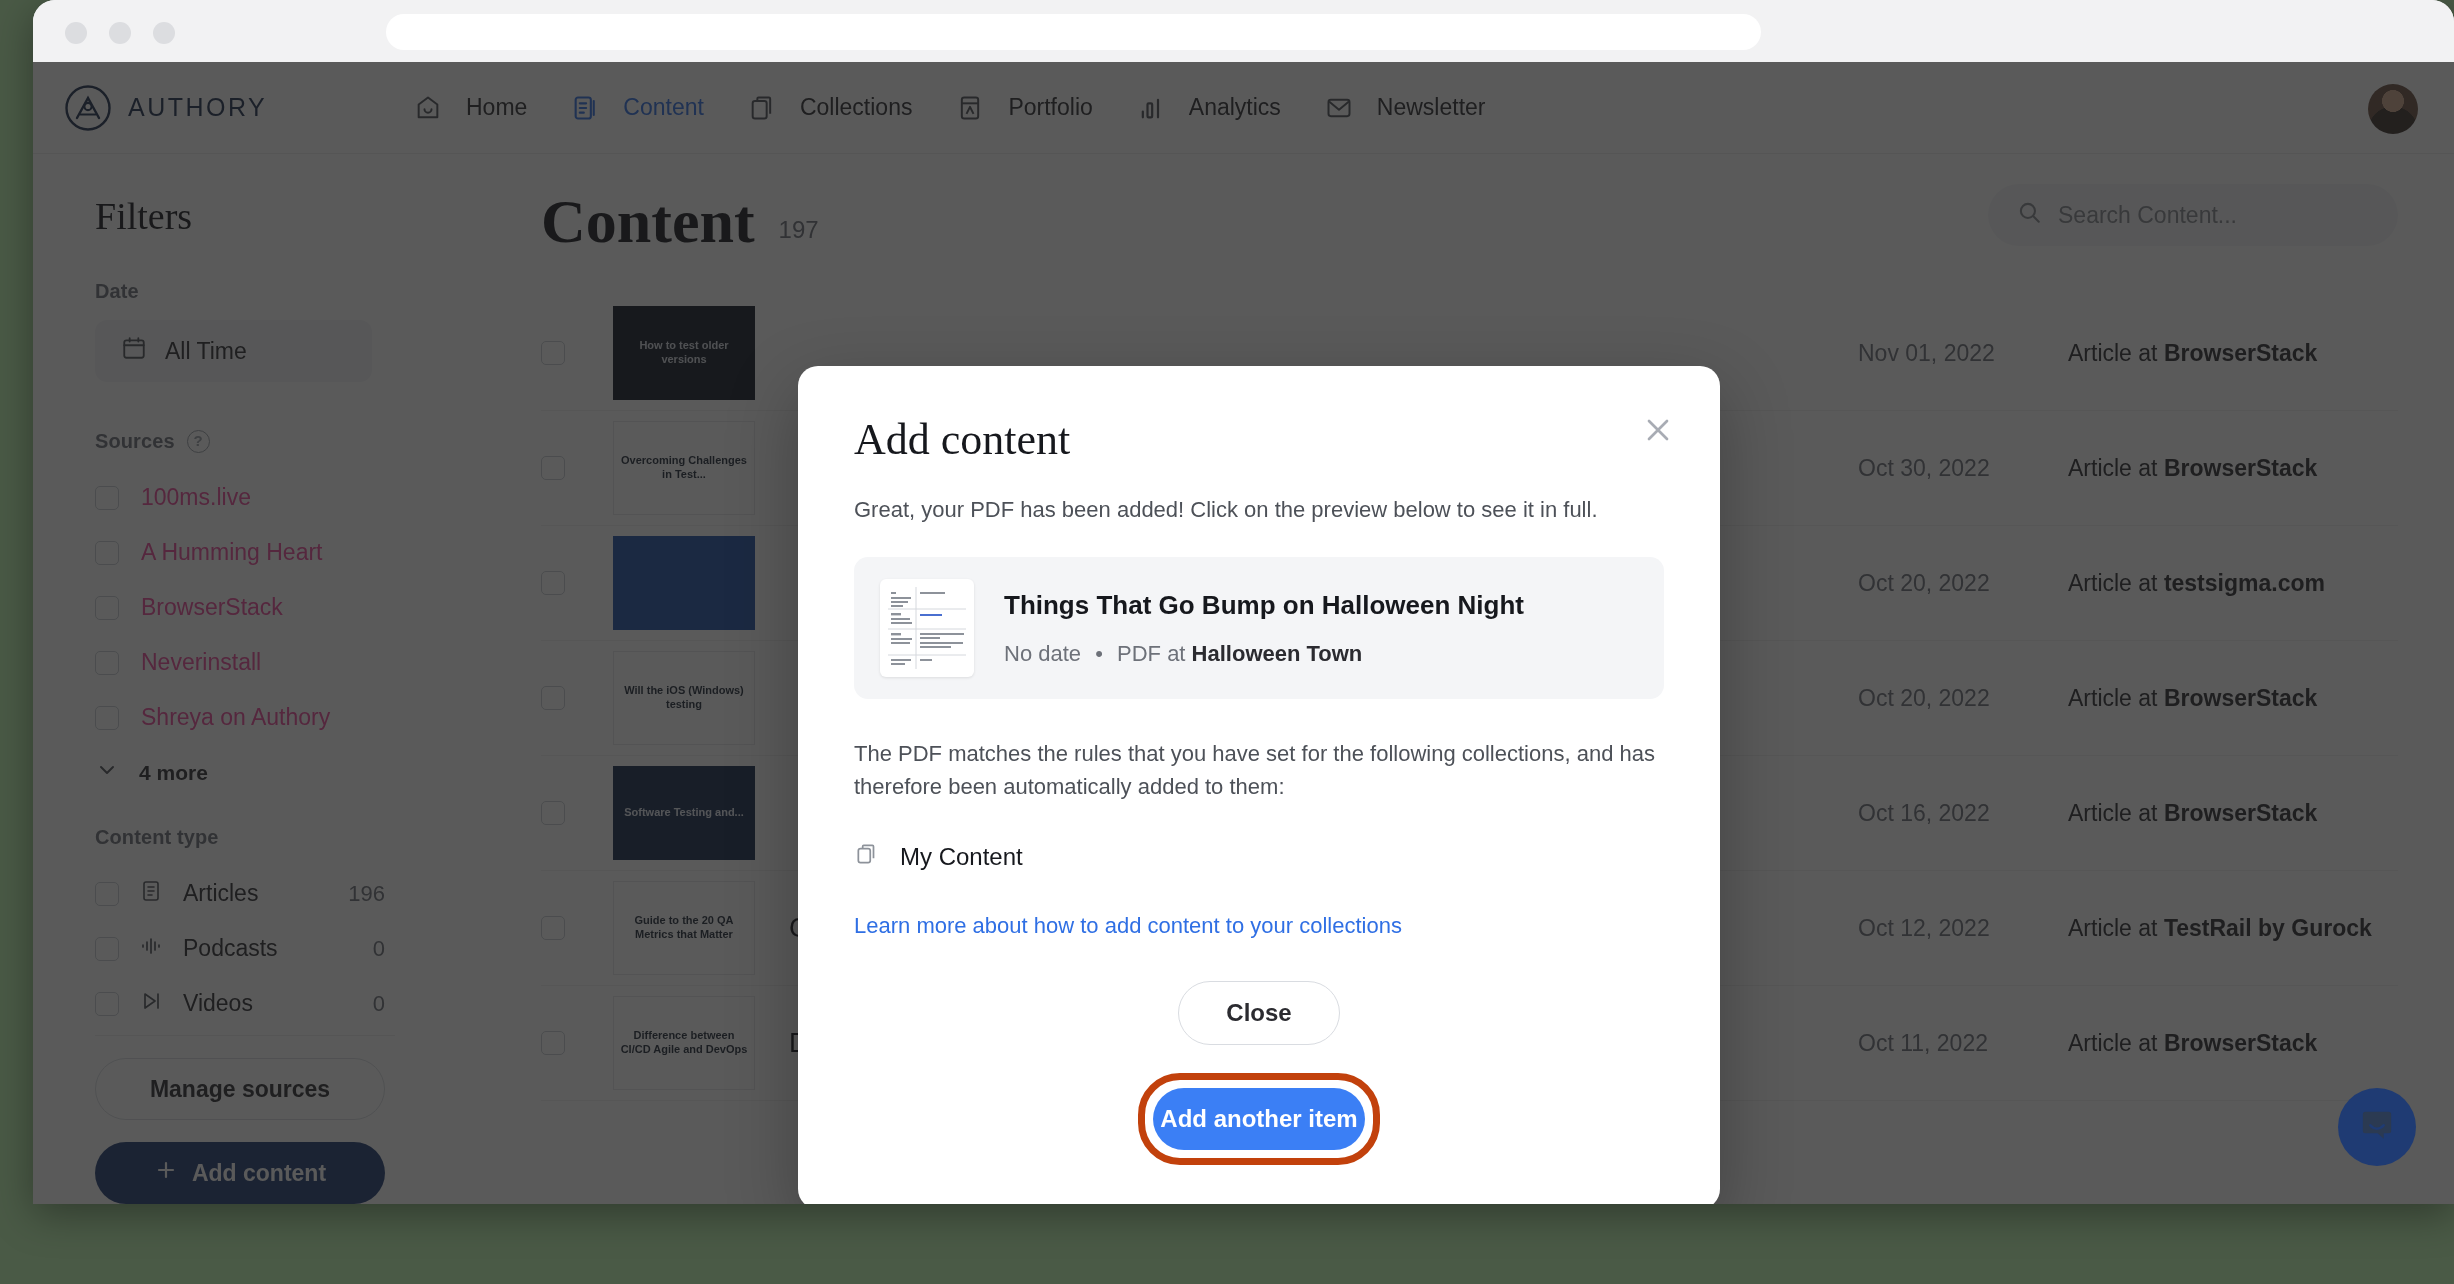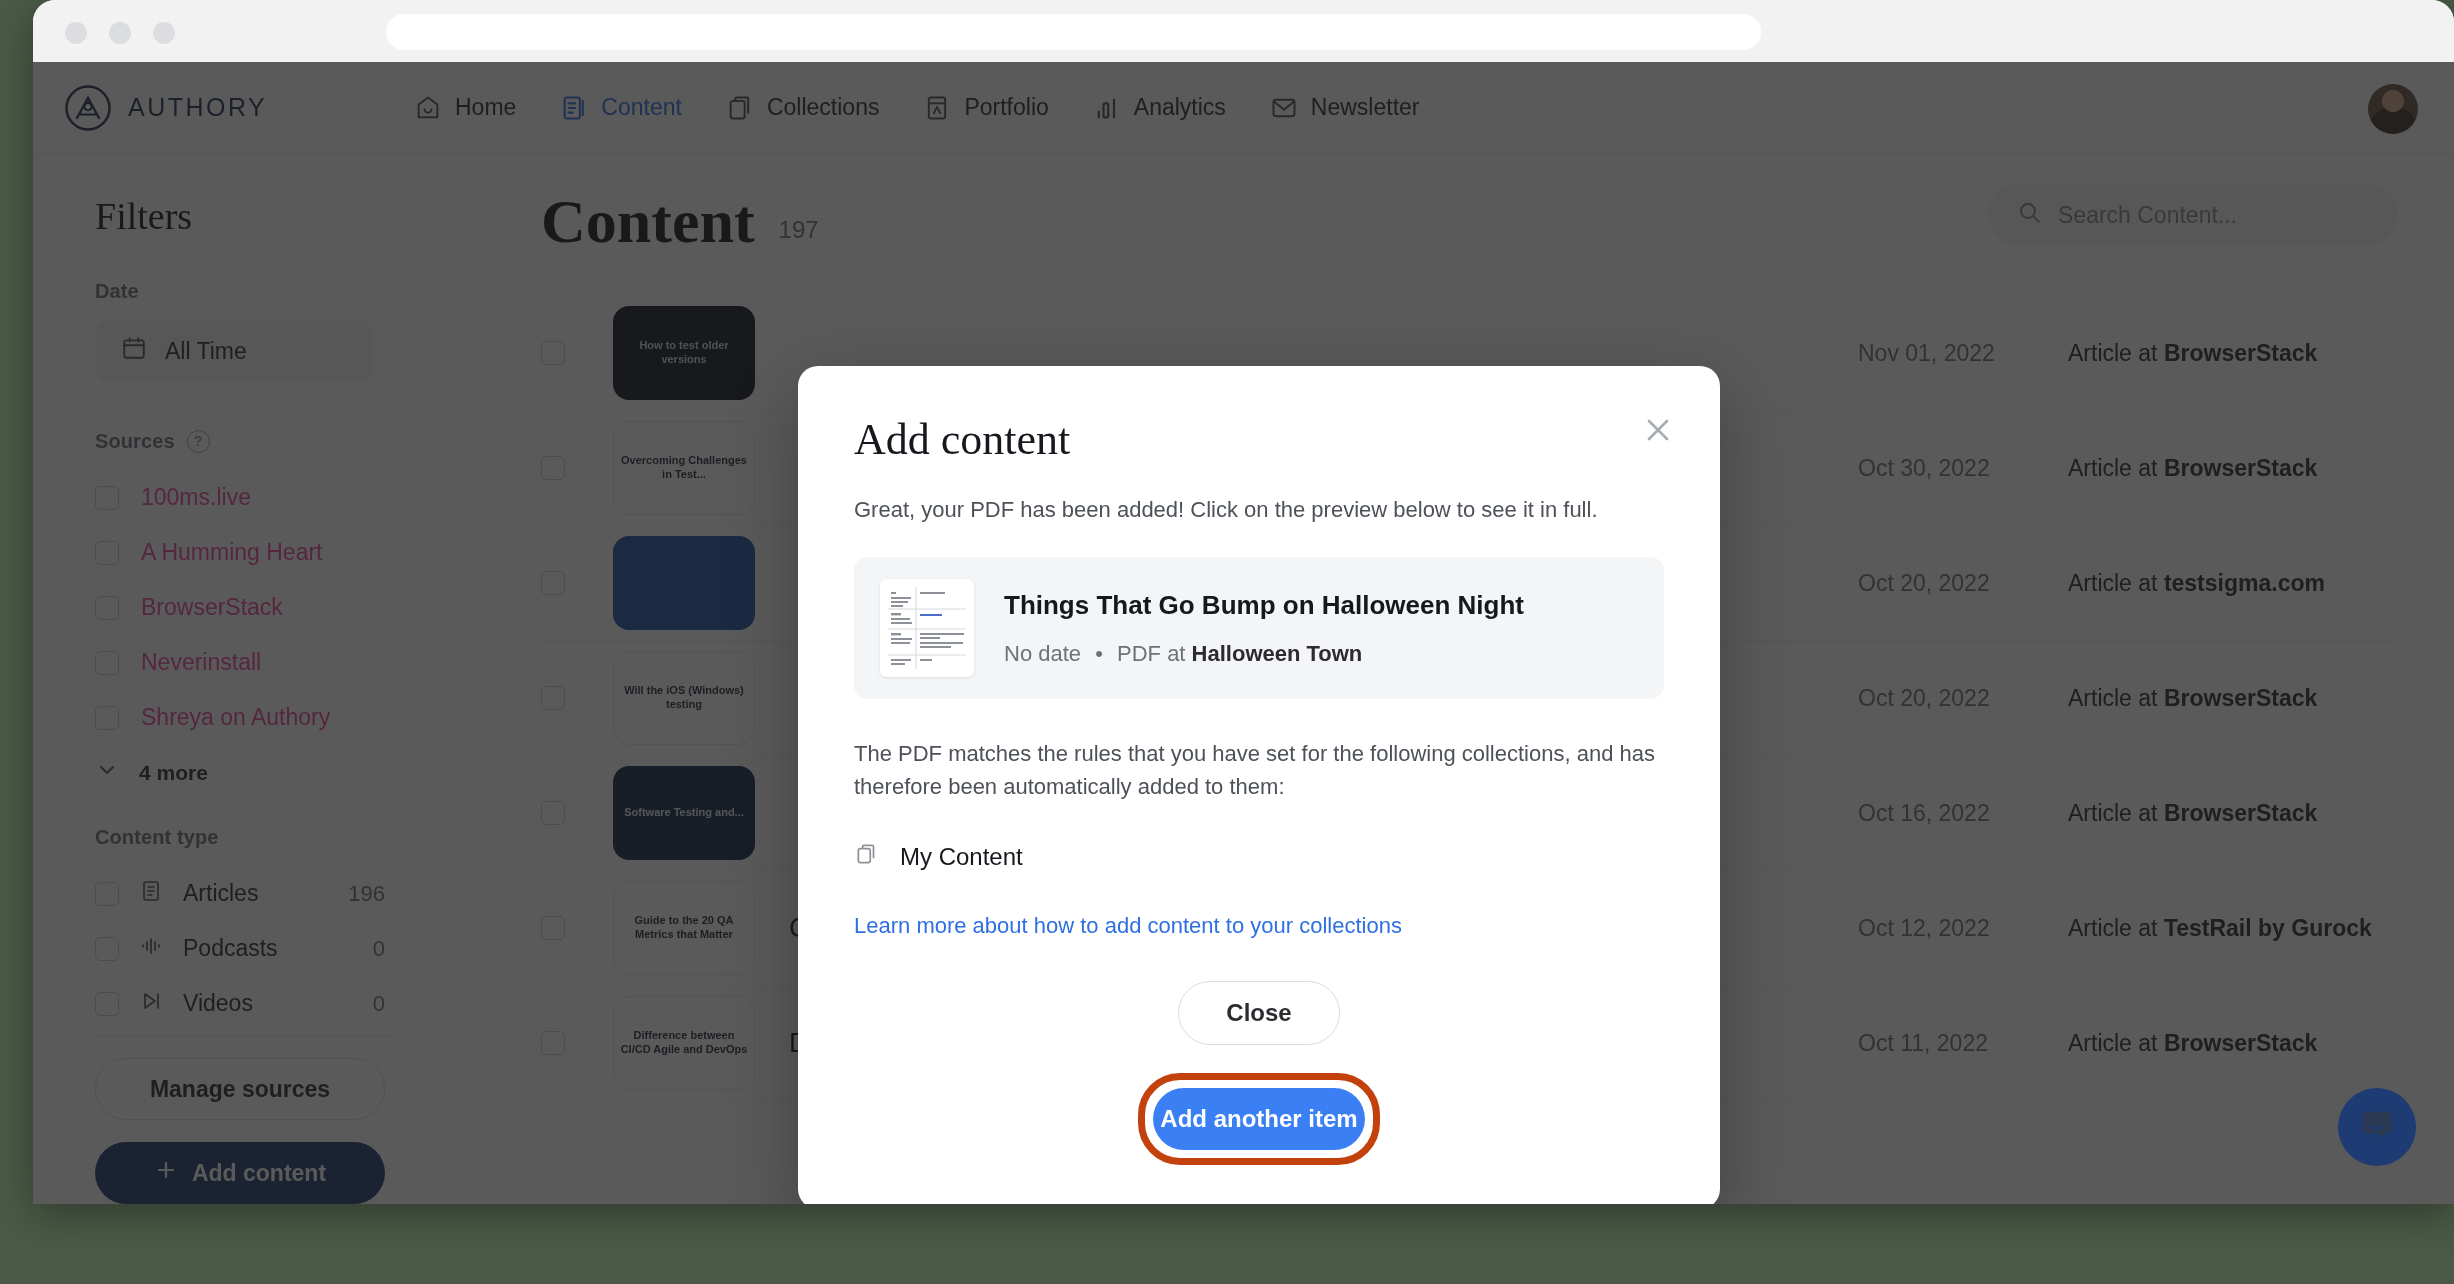--- a/index.html
+++ b/index.html
@@ -60,21 +60,21 @@
     border-bottom: 1px solid #ececec;
   }
   .brand { display: flex; align-items: center; gap: 16px; margin-left: 31px; width: 350px;}
   .brand-mark { width: 48px; height: 48px; }
   .brand-text {
     font-size: 25px; letter-spacing: 2.5px;
     color: #1f3050; font-weight: 400;
   }
   .navitems { display: flex; align-items: center; gap: 44px; }
   .navitem {
-    display: flex; align-items: center; gap: 13px;
+    display: flex; align-items: center; gap: 24px;
     font-size: 23px; color: #2b2b30; cursor: pointer;
   }
   .navitem.active { color: #2f6fe4; }
   .navitem svg { display: block; }
   .avatar {
     position: absolute; right: 36px; top: 22px;
     width: 50px; height: 50px; border-radius: 50%;
     background: #6b5042;
     background-image: radial-gradient(circle at 50% 34%, #d4a98d 0 26%, rgba(0,0,0,0) 27%),
                       radial-gradient(circle at 50% 95%, #3b2f2a 0 46%, rgba(0,0,0,0) 47%);
@@ -170,21 +170,21 @@
     font-size: 23px; color: #85898f;
   }
   .rows { margin-left: 78px; }
   .row {
     display: flex; align-items: center;
     height: 115px;
     border-bottom: 1px solid #f0f0f1;
   }
   .row-cb { width: 24px; height: 24px; border-radius: 5px; border: 1.7px solid #c8ccd2; flex: none; }
   .thumb {
-    width: 142px; height: 94px; border-radius: 16px;
+    width: 142px; height: 94px; border-radius: 0;
     margin-left: 48px; flex: none; overflow: hidden;
     display: flex; align-items: center; justify-content: center;
     font-size: 11px; font-weight: 700; text-align: center; line-height: 1.25;
     padding: 6px;
   }
   .row-title {
     flex: 1; margin-left: 34px;
     font-size: 27px; color: #16181d; font-weight: 400;
     white-space: nowrap; overflow: hidden; text-overflow: ellipsis;
   }

